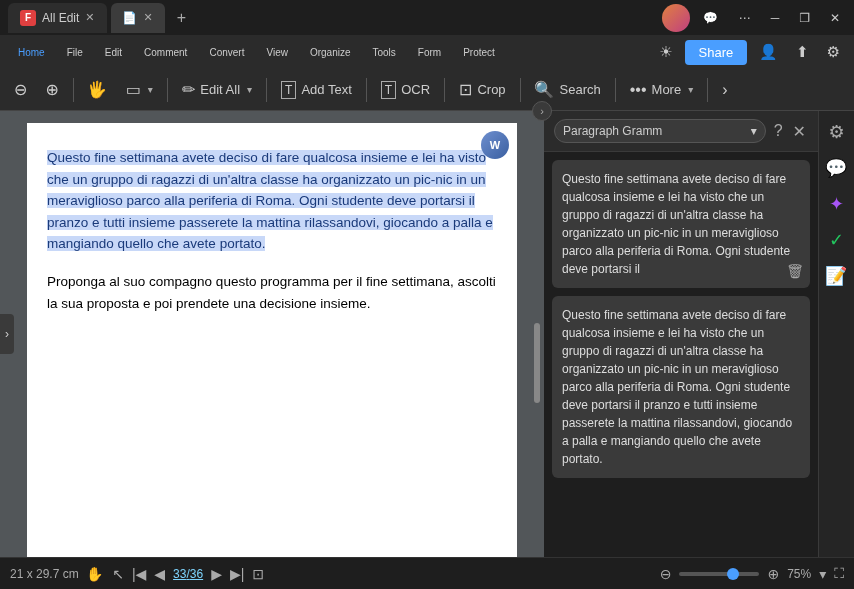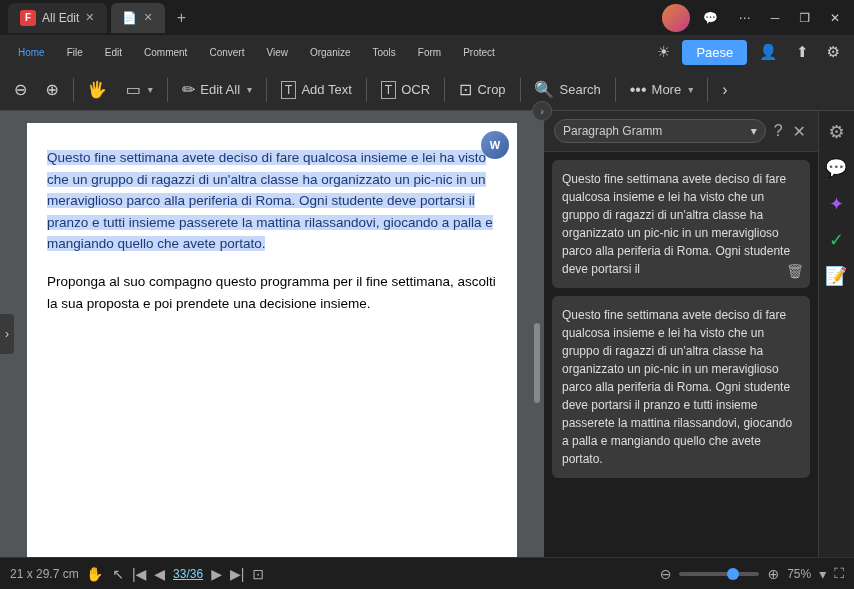--- a/index.html
+++ b/index.html
@@ -189,21 +189,21 @@
   <span class="menu-item">Edit</span>
   <span class="menu-item">Comment</span>
   <span class="menu-item">Convert</span>
   <span class="menu-item">View</span>
   <span class="menu-item">Organize</span>
   <span class="menu-item">Tools</span>
   <span class="menu-item">Form</span>
   <span class="menu-item">Protect</span>
   <div class="menubar-right">
     <span class="menu-icon-btn">☀</span>
-    <button class="share-btn">Paese</button>
+    <button class="share-btn">Share</button>
     <span class="menu-icon-btn">👤</span>
     <span class="menu-icon-btn">⬆</span>
     <span class="menu-icon-btn">⚙</span>
   </div>
 </div>
 
 <div class="toolbar">
   <div class="toolbar-btn">
     <span class="btn-icon">⊖</span>
   </div>

